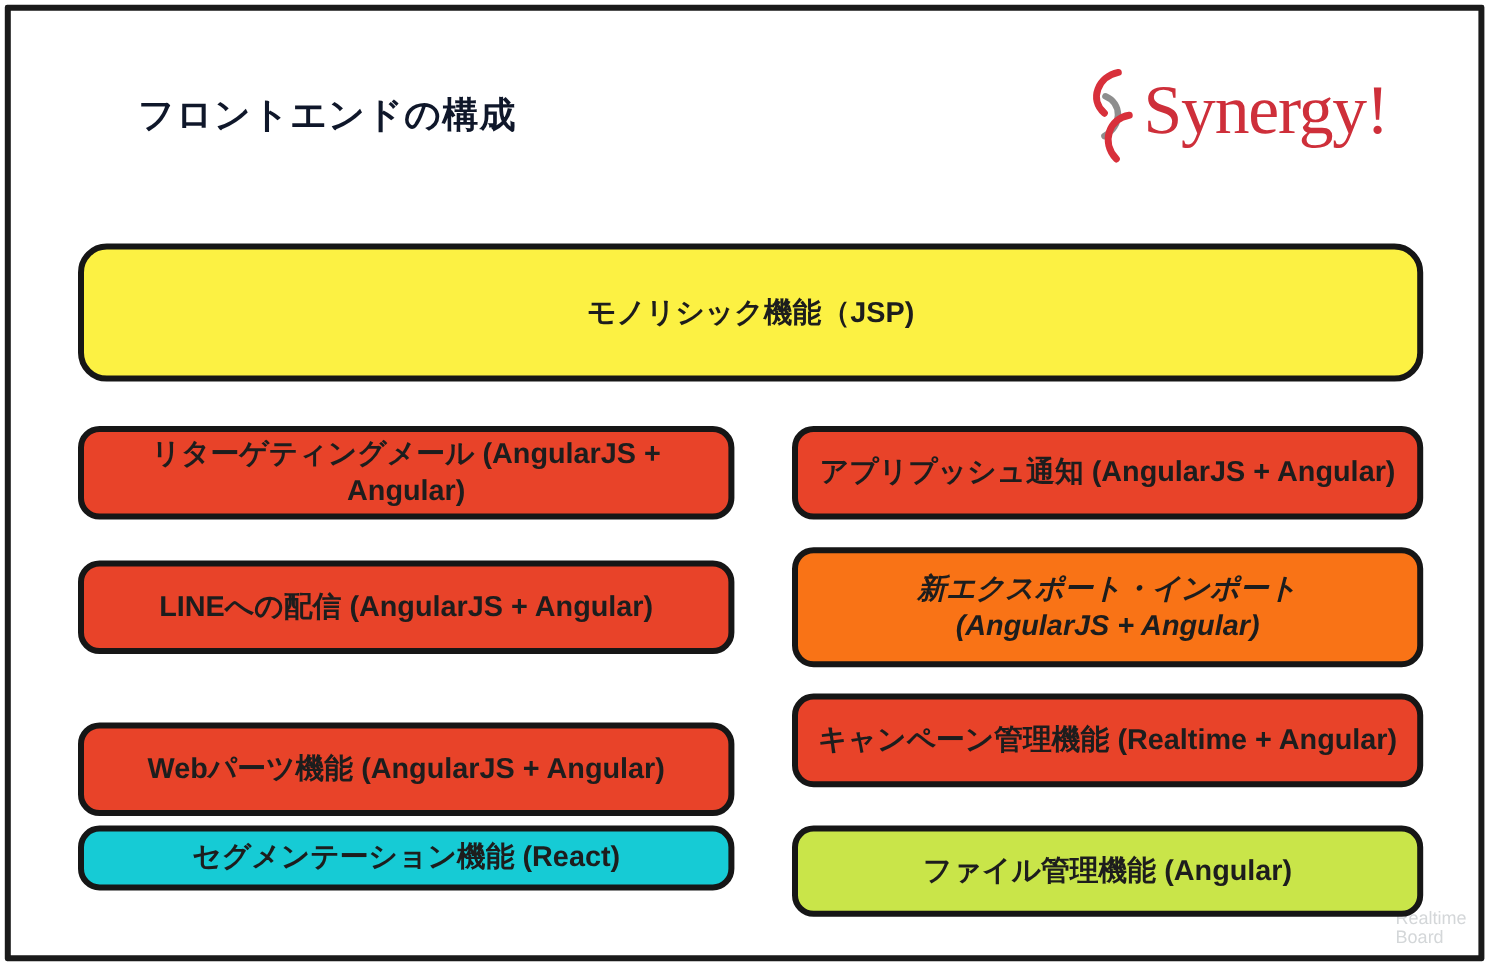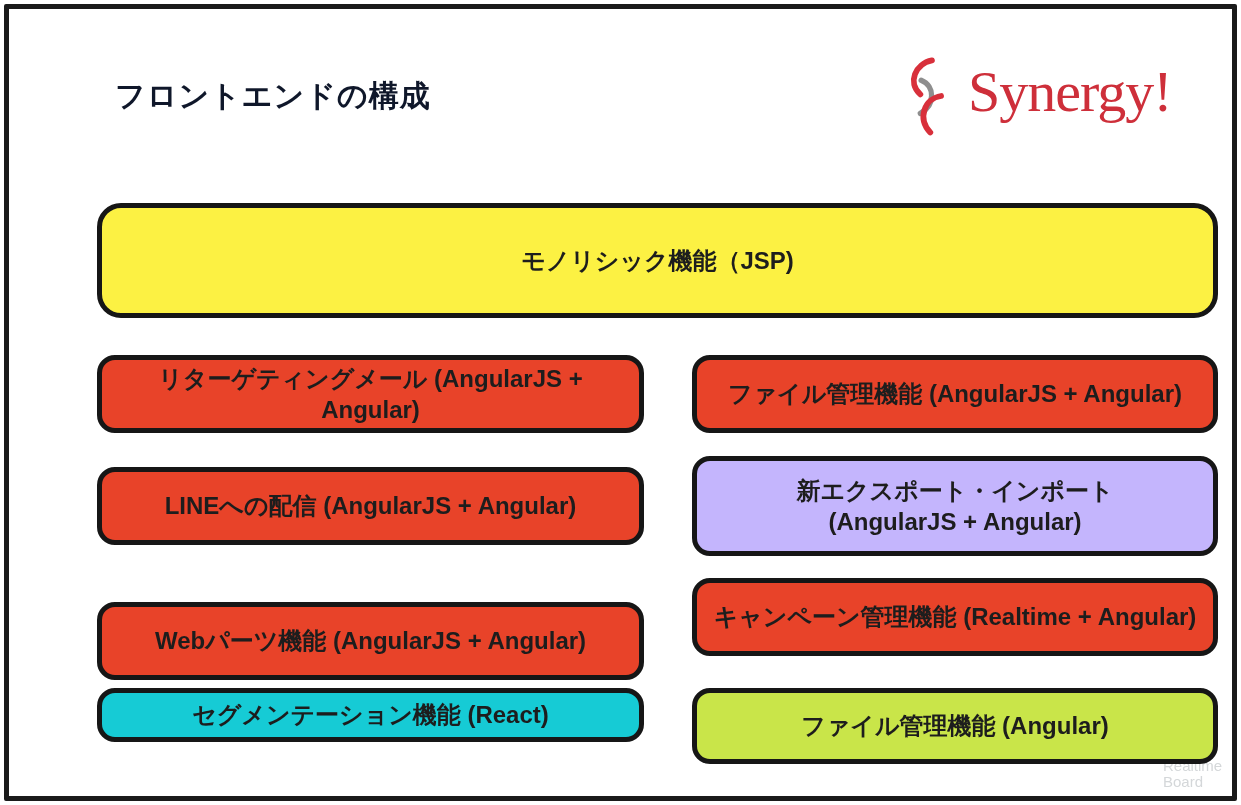--- a/index.html
+++ b/index.html
@@ -31,21 +31,21 @@
     font-weight: 700;
     letter-spacing: 1px;
   }
   .logo {
     position: absolute;
     left: 893px;
     top: 48px;
     height: 96px;
     display: flex;
     align-items: center;
-    gap: 17px;
+    gap: 2px;
   }
   .logo-swirl {
     width: 58px;
     height: 96px;
     flex: 0 0 auto;
   }
   .logo-text {
     font-family: "Liberation Serif", "DejaVu Serif", serif;
     font-size: 58px;
     line-height: 1;
@@ -55,21 +55,20 @@
   .box {
     position: absolute;
     border: 5px solid #161616;
     border-radius: 18px;
     display: flex;
     align-items: center;
     justify-content: center;
     text-align: center;
     z-index: 2;
     box-sizing: border-box;
-    margin-left: 32px;
   }
   .box .label {
     font-size: 24px;
     font-weight: 700;
     color: #1d1d1d;
     white-space: pre-line;
     line-height: 1.3;
     padding: 0 10px;
   }
   .box-monolith  { left: 65px;  top: 203px; width: 1121px; height: 115px; border-radius: 24px; }
@@ -110,28 +109,28 @@
 
   <div class="box box-monolith" style="background-color: rgb(252, 241, 67);">
     <span class="label">モノリシック機能（JSP)</span>
   </div>
 
   <div class="box box-r1-left" style="background-color: rgb(232, 67, 41);">
     <span class="label">リターゲティングメール (AngularJS + Angular)</span>
   </div>
 
   <div class="box box-r1-right" style="background-color: rgb(232, 67, 41);">
-    <span class="label">ファイル管理機能 (AngularJS + Angular)</span>
+    <span class="label">アプリプッシュ通知 (AngularJS + Angular)</span>
   </div>
 
   <div class="box box-r2-left" style="background-color: rgb(232, 67, 41);">
     <span class="label">LINEへの配信 (AngularJS + Angular)</span>
   </div>
 
-  <div class="box box-r2-right" style="background-color: #c4b5fd;">
+  <div class="box box-r2-right" style="background-color: #f97316; font-style: italic;">
     <span class="label">新エクスポート・インポート
 (AngularJS + Angular)</span>
   </div>
 
   <div class="box box-r3-left" style="background-color: rgb(232, 67, 41);">
     <span class="label">Webパーツ機能 (AngularJS + Angular)</span>
   </div>
 
   <div class="box box-r3-right" style="background-color: rgb(232, 67, 41);">
     <span class="label">キャンペーン管理機能 (Realtime + Angular)</span>

